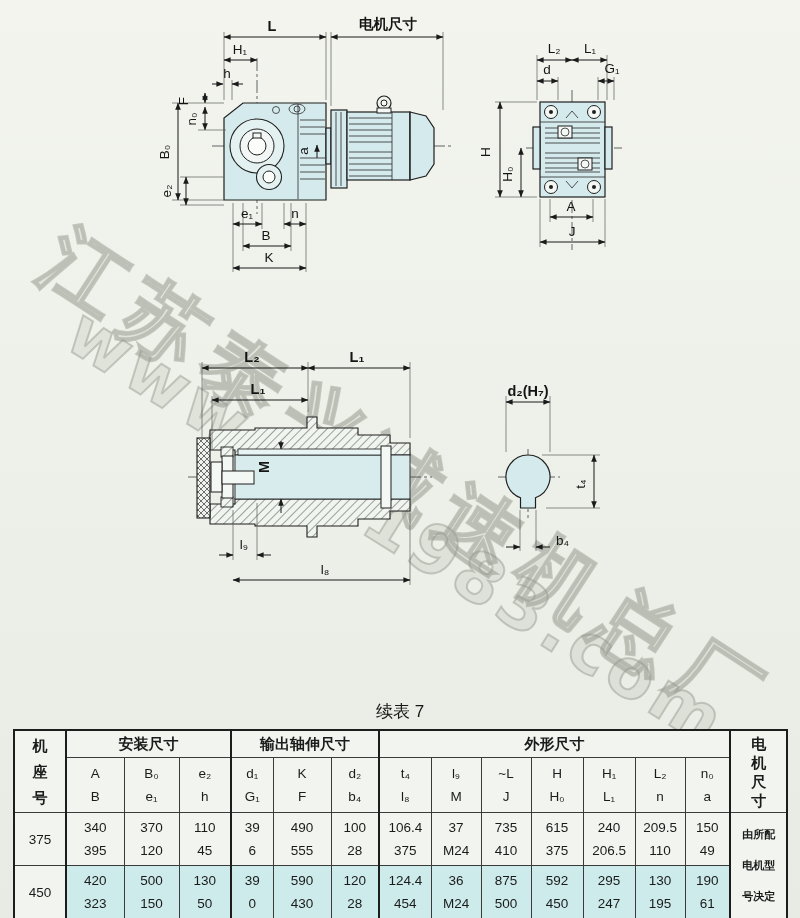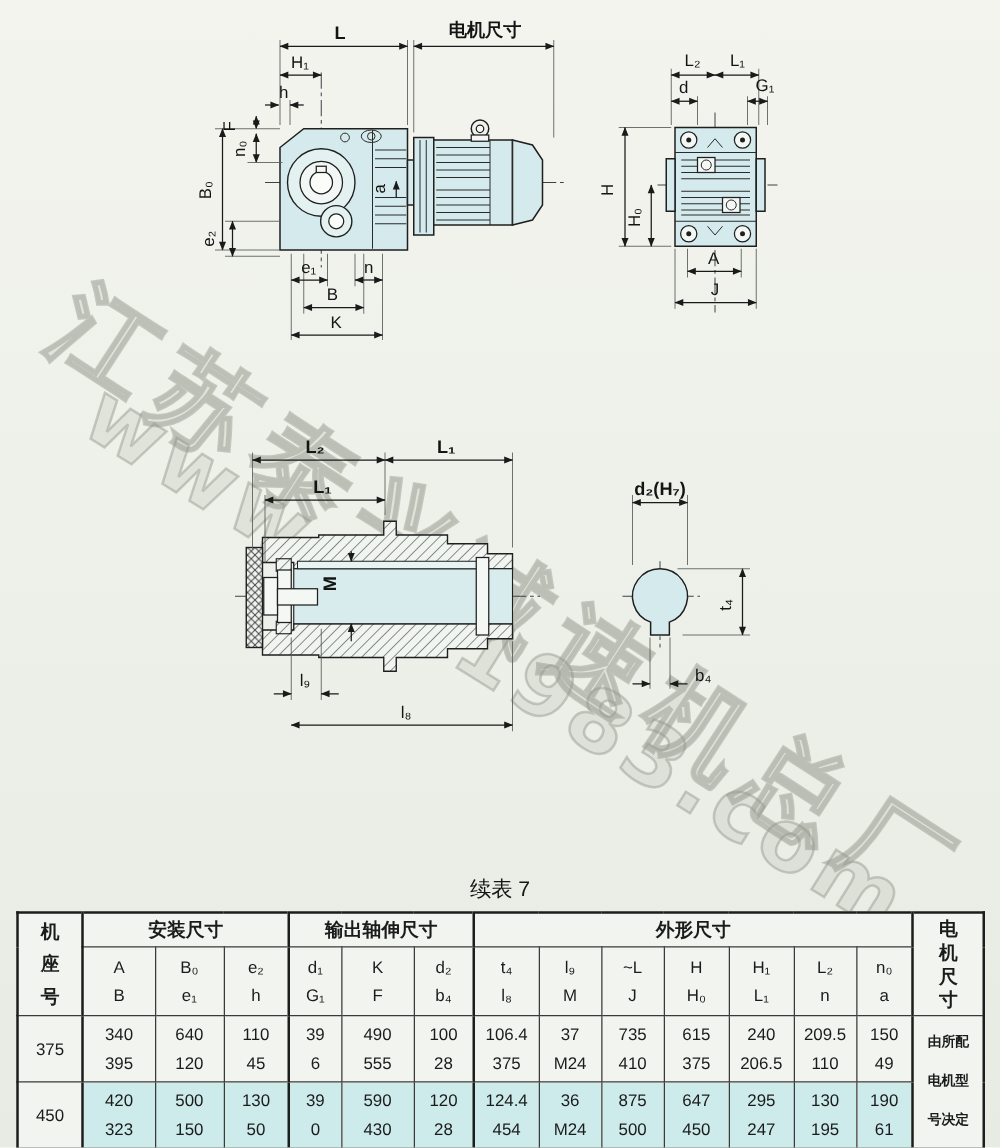--- a/index.html
+++ b/index.html
@@ -416,21 +416,21 @@
     <tr class="bodyrow">
       <td class="gsep">375</td>
       <td>
               <div class="t2">
                 <div>340</div>
                 <div>395</div>
               </div>
             </td>
       <td>
               <div class="t2">
-                <div>640</div>
+                <div>370</div>
                 <div>120</div>
               </div>
             </td>
       <td class="gsep">
               <div class="t2">
                 <div>110</div>
                 <div>45</div>
               </div>
             </td>
       <td>
@@ -550,21 +550,21 @@
               </div>
             </td>
       <td class="hl">
               <div class="t2">
                 <div>875</div>
                 <div>500</div>
               </div>
             </td>
       <td class="hl">
               <div class="t2">
-                <div>647</div>
+                <div>592</div>
                 <div>450</div>
               </div>
             </td>
       <td class="hl">
               <div class="t2">
                 <div>295</div>
                 <div>247</div>
               </div>
             </td>
       <td class="hl">

